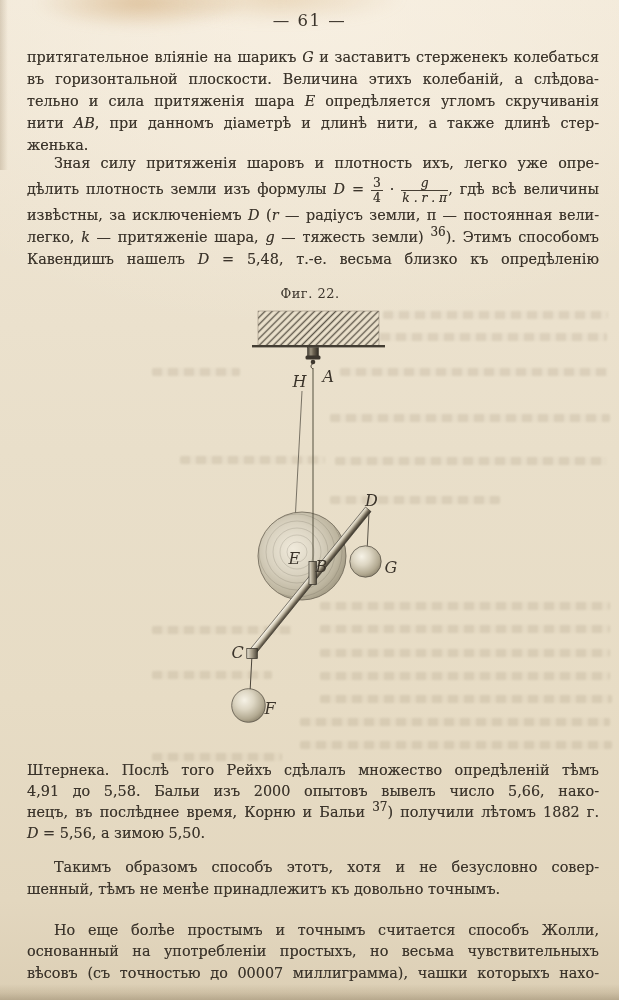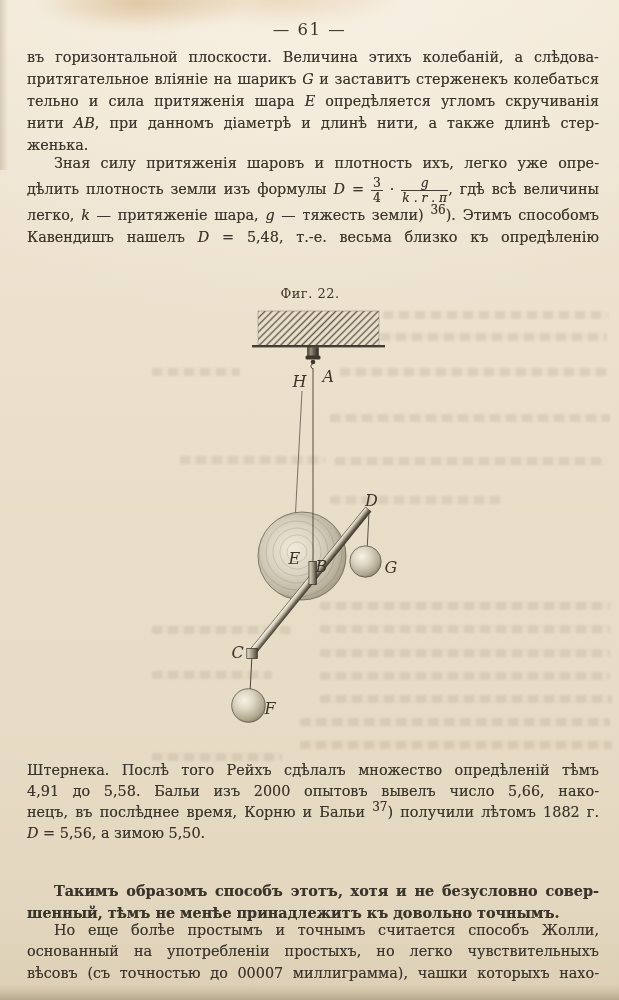--- a/index.html
+++ b/index.html
@@ -10,32 +10,32 @@
     background:
       radial-gradient(140% 55% at 50% 0%, rgba(253,246,235,0.55), rgba(253,246,235,0) 60%),
       linear-gradient(180deg,#f1e8d7 0%,#ede3d0 20%,#e9dfca 45%,#e7dcc5 70%,#e3d7bf 90%,#dccfb5 100%);
   }
   .stain{position:absolute;border-radius:50%;pointer-events:none;}
   .stain.s1{left:35px;top:-24px;width:210px;height:54px;background:radial-gradient(closest-side,rgba(201,156,98,0.50),rgba(201,156,98,0));filter:blur(5px);}
   .stain.s2{left:155px;top:-28px;width:250px;height:52px;background:radial-gradient(closest-side,rgba(208,170,115,0.35),rgba(208,170,115,0));filter:blur(6px);}
   .edge-left{position:absolute;left:0;top:0;width:8px;height:170px;background:linear-gradient(90deg,rgba(120,95,60,0.22),rgba(120,95,60,0));}
   .bottom-shadow{position:absolute;left:0;bottom:0;width:100%;height:16px;
     background:linear-gradient(180deg,rgba(100,82,52,0) 0%,rgba(125,105,70,0.16) 55%,rgba(96,78,48,0.30) 100%);}
-  .pagenum{position:absolute;top:20px;left:0;width:100%;text-align:center;
+  .pagenum{position:absolute;top:11px;left:0;width:100%;text-align:center;
     font-size:16.5px;letter-spacing:1.5px;color:#3b342b;}
   .para{position:absolute;left:27px;width:572px;font-size:14.4px;
     text-shadow:0 0 .4px rgba(59,52,43,.55);}
   .tline{text-align:justify;text-align-last:justify;}
   .tline.lastline{text-align-last:left;}
   .tline.indent{text-indent:27px;}
   #p1{top:47px;}  #p1 .tline{height:21.9px;line-height:21.9px;}
   #p2{top:152px;} #p2 .tline{height:22px;line-height:22px;}
   #p2 .tline.has-frac{height:30px;line-height:30px;}
   #p3{top:760px;} #p3 .tline{height:20.9px;line-height:20.9px;}
-  #p4{top:880px;font-weight:bold;} #p4 .tline{height:21.6px;line-height:21.6px;}
+  #p4{top:857px;} #p4 .tline{height:21.6px;line-height:21.6px;}
   #p5{top:899px;margin-top:21px;} #p5 .tline{height:21.4px;line-height:21.4px;}
   .it{font-style:italic;}
   .sup{font-size:12px;vertical-align:6px;line-height:0;}
   .frac{display:inline-block;vertical-align:-8px;text-align:center;text-align-last:center;
     font-size:12.3px;line-height:1.15;}
   .frac .num{display:block;border-bottom:1px solid #473f34;padding:0 2px;}
   .frac .den{display:block;padding:0 1px;}
   .frac.it .num,.frac.it .den{font-style:italic;}
   .caption{position:absolute;left:230px;top:286px;width:160px;text-align:center;
     font-size:13px;letter-spacing:.5px;}
@@ -69,29 +69,30 @@
   <div class="ghost" style="left:152px;top:671px;width:120px"></div>
   <div class="ghost" style="left:320px;top:672px;width:290px"></div>
   <div class="ghost" style="left:320px;top:695px;width:292px"></div>
   <div class="ghost" style="left:300px;top:718px;width:310px"></div>
   <div class="ghost" style="left:300px;top:741px;width:312px"></div>
   <div class="ghost" style="left:152px;top:753px;width:130px"></div>
 
   <div class="pagenum">— 61 —</div>
 
   <div class="para" id="p1">
+      <div class="tline"><span>притягательное вліяніе на шарикъ </span><span class="it">G</span><span> и заставитъ стерженекъ колебаться</span></div>
       <div class="tline"><span>въ горизонтальной плоскости. Величина этихъ колебаній, а слѣдова-</span></div>
-      <div class="tline"><span>притягательное вліяніе на шарикъ </span><span class="it">G</span><span> и заставитъ стерженекъ колебаться</span></div>
       <div class="tline"><span>тельно и сила притяженія шара </span><span class="it">E</span><span> опредѣляется угломъ скручиванія</span></div>
       <div class="tline"><span>нити </span><span class="it">AB</span><span>, при данномъ діаметрѣ и длинѣ нити, а также длинѣ стер-</span></div>
       <div class="tline lastline"><span>женька.</span></div>
     </div>
   <div class="para" id="p2">
       <div class="tline indent"><span>Зная силу притяженія шаровъ и плотность ихъ, легко уже опре-</span></div>
       <div class="tline has-frac"><span>дѣлить плотность земли изъ формулы </span><span class="it">D</span><span> = </span><span class="frac"><span class="num">3</span><span class="den">4</span></span><span> · </span><span class="frac it"><span class="num">g</span><span class="den">k . r . π</span></span><span>, гдѣ всѣ величины</span></div>
+      <div class="tline"><span>извѣстны, за исключеніемъ </span><span class="it">D</span><span> (</span><span class="it">r</span><span> — радіусъ земли, π — постоянная вели-</span></div>
       <div class="tline"><span>легко, </span><span class="it">k</span><span> — притяженіе шара, </span><span class="it">g</span><span> — тяжесть земли) </span><span class="sup">36</span><span>). Этимъ способомъ</span></div>
       <div class="tline"><span>Кавендишъ нашелъ </span><span class="it">D</span><span> = 5,48, т.-е. весьма близко къ опредѣленію</span></div>
     </div>
 
   <div class="caption">Фиг. 22.</div>
 
   <svg class="figure-svg" viewBox="0 0 619 1000">
     <defs>
       <pattern id="hatch" patternUnits="userSpaceOnUse" width="5" height="5" patternTransform="rotate(45)">
         <rect width="5" height="5" fill="#ece2cd"></rect>
@@ -187,18 +188,18 @@
       <div class="tline"><span>4,91 до 5,58. Бальи изъ 2000 опытовъ вывелъ число 5,66, нако-</span></div>
       <div class="tline"><span>нецъ, въ послѣднее время, Корню и Бальи </span><span class="sup">37</span><span>) получили лѣтомъ 1882 г.</span></div>
       <div class="tline lastline"><span class="it">D</span><span> = 5,56, а зимою 5,50.</span></div>
     </div>
   <div class="para" id="p4">
       <div class="tline indent"><span>Такимъ образомъ способъ этотъ, хотя и не безусловно совер-</span></div>
       <div class="tline lastline"><span>шенный, тѣмъ не менѣе принадлежитъ къ довольно точнымъ.</span></div>
     </div>
   <div class="para" id="p5">
       <div class="tline indent"><span>Но еще болѣе простымъ и точнымъ считается способъ Жолли,</span></div>
-      <div class="tline"><span>основанный на употребленіи простыхъ, но легко чувствительныхъ</span></div>
+      <div class="tline"><span>основанный на употребленіи простыхъ, но весьма чувствительныхъ</span></div>
       <div class="tline"><span>вѣсовъ (съ точностью до 00007 миллиграмма), чашки которыхъ нахо-</span></div>
     </div>
 
   <div class="bottom-shadow"></div>
 </div>
 
 </body></html>

